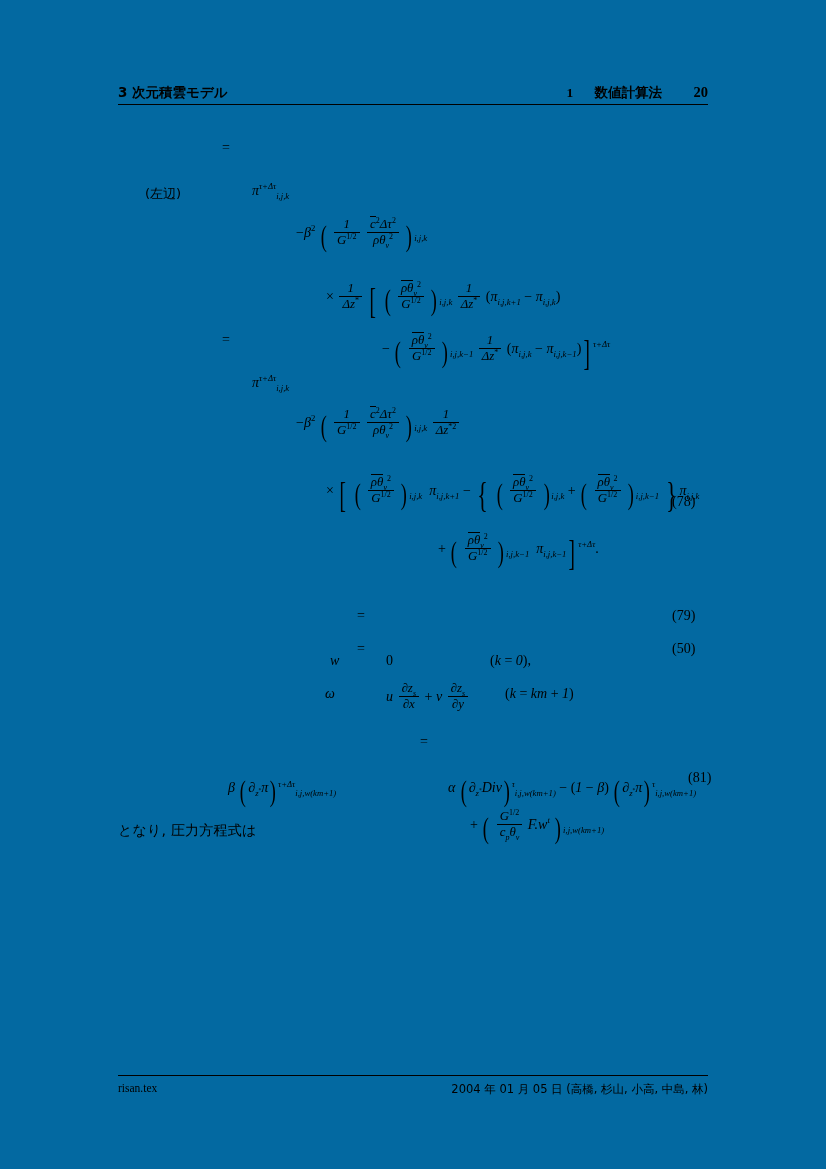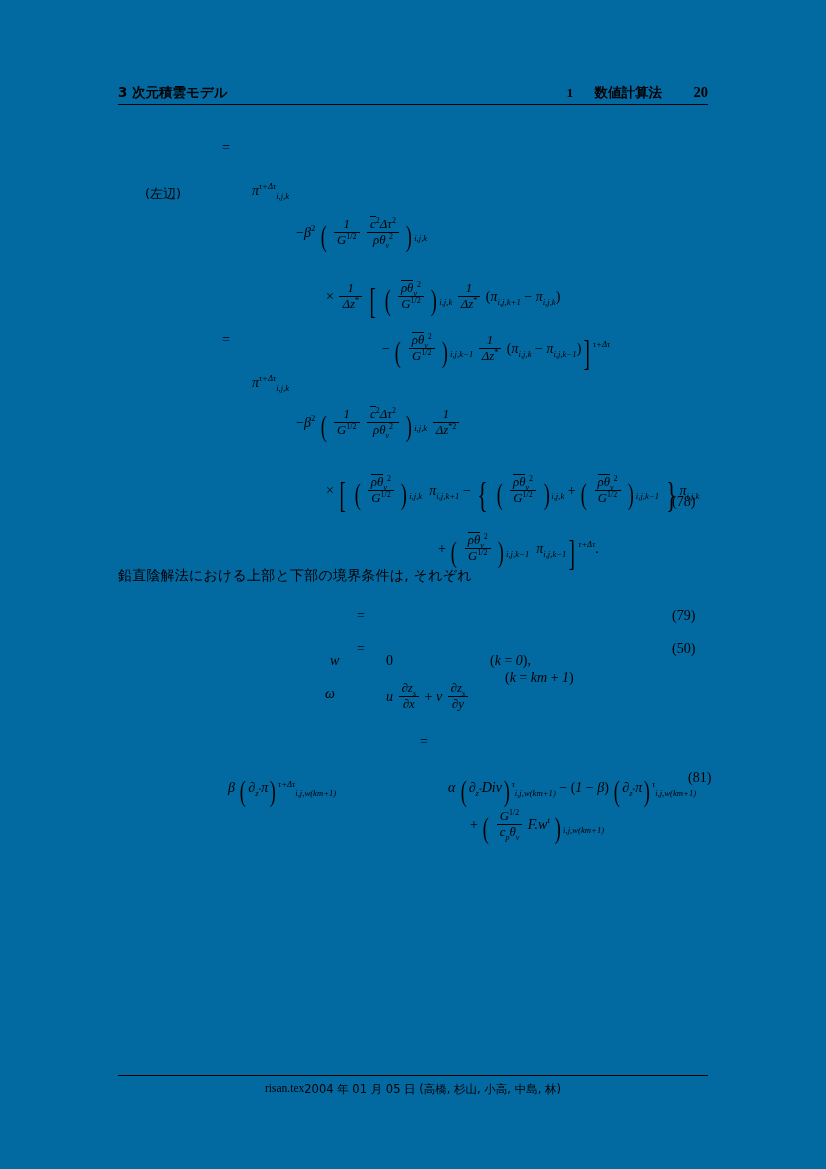--- a/index.html
+++ b/index.html
@@ -56,21 +56,21 @@
     width: 590px;
     height: 1px;
     background: #000;
   }
   .footer {
     position: absolute;
     left: 118px;
     top: 1082px;
     width: 590px;
     display: flex;
-    justify-content: center;
+    justify-content: space-between;
     font-size: 11.5px;
   }
   .footer .f-left { font-family: "Liberation Serif", serif; }
   
   .para {
     position: absolute;
     font-size: 14px;
     line-height: 1.5;
     letter-spacing: 0.2px;
   }
@@ -234,39 +234,38 @@
   <div class="blk math" style="left:438px; top:488px; font-size:14px;">
     <span class="up">+</span>
     <span class="paren-big">(</span>
     <span class="frac"><span class="num"><span class="ovl">ρ</span><span class="ovl">θ</span><sub>v</sub><sup class="up">2</sup></span><span class="den">G<sup class="up" style="font-style:normal;">1/2</sup></span></span>
     <span class="paren-big">)</span><sub>i,j,k−1</sub>
     &nbsp;π<sub>i,j,k−1</sub><span class="brk">]</span><sup style="font-style:italic;">τ+Δτ</sup><span class="up">.</span>
   </div>
 
   <div class="eqno" style="left:672px; top:494px;">(78)</div>
 
-  <div class="para jp" style="left:118px; top:565px; width:600px;">鉛直陰解法における上部と下部の境界条件は, それぞれ</div>
 
   <div class="eqrow math" style="left:330px; top:608px;">w</div>
   <div class="eqrow" style="left:357px; top:608px; font-style:normal;">=</div>
   <div class="eqrow math" style="left:386px; top:608px; font-style:normal;">0</div>
   <div class="eqrow math" style="left:490px; top:608px;">
     <span class="up">(</span>k <span class="up">=</span> 0<span class="up">),</span>
   </div>
   <div class="eqno" style="left:672px; top:608px;text-align:right;">(79)</div>
 
   <div class="eqrow math" style="left:325px; top:641px;">ω</div>
   <div class="eqrow" style="left:357px; top:641px; font-style:normal;">=</div>
   <div class="eqrow math" style="left:386px; top:636px;">
     <span>u</span>
     <span class="frac"><span class="num">∂z<sub>s</sub></span><span class="den">∂x</span></span>
     <span class="up">+</span> <span>v</span>
     <span class="frac"><span class="num">∂z<sub>s</sub></span><span class="den">∂y</span></span>
   </div>
-  <div class="eqrow math" style="left:505px; top:625px;">
+  <div class="eqrow math" style="left:505px; top:641px;">
     <span class="up">(</span>k <span class="up">=</span> km <span class="up">+</span> 1<span class="up">)</span>
   </div>
   <div class="eqno" style="left:672px; top:641px;">(50)</div>
 
 
   <div class="eqrow math" style="left:228px; top:730px;">
     <span>β</span>
     <span class="paren-big">(</span>∂<sub>z<sup class="up" style="font-style:normal;">*</sup></sub>π<span class="paren-big">)</span><sup style="font-style:italic;">τ+Δτ</sup><sub>i,j,w(km+1)</sub>
   </div>
   <div class="eqrow" style="left:420px; top:734px; font-style:normal;">=</div>
@@ -278,20 +277,21 @@
   </div>
   <div class="eqrow math" style="left:470px; top:764px;">
     <span class="up">+</span>
     <span class="paren-big">(</span>
     <span class="frac"><span class="num">G<sup class="up" style="font-style:normal;">1/2</sup></span><span class="den">c<sub>p</sub><span class="ovl">θ</span><sub>v</sub></span></span>
     <span>F.w</span><sup style="font-style:italic;">t</sup>
     <span class="paren-big">)</span><sub>i,j,w(km+1)</sub>
   </div>
   <div class="eqno" style="left:688px; top:770px;">(81)</div>
 
+  <div class="para jp" style="left:118px; top:820px; width:600px;">となり, 圧力方程式は</div>
 
   <div class="footer-rule"></div>
   <div class="footer">
     <span class="f-left">risan.tex</span>
     <span class="jp">2004 年 01 月 05 日 (高橋, 杉山, 小高, 中島, 林)</span>
   </div>
 
 </div>
 
 </body></html>

